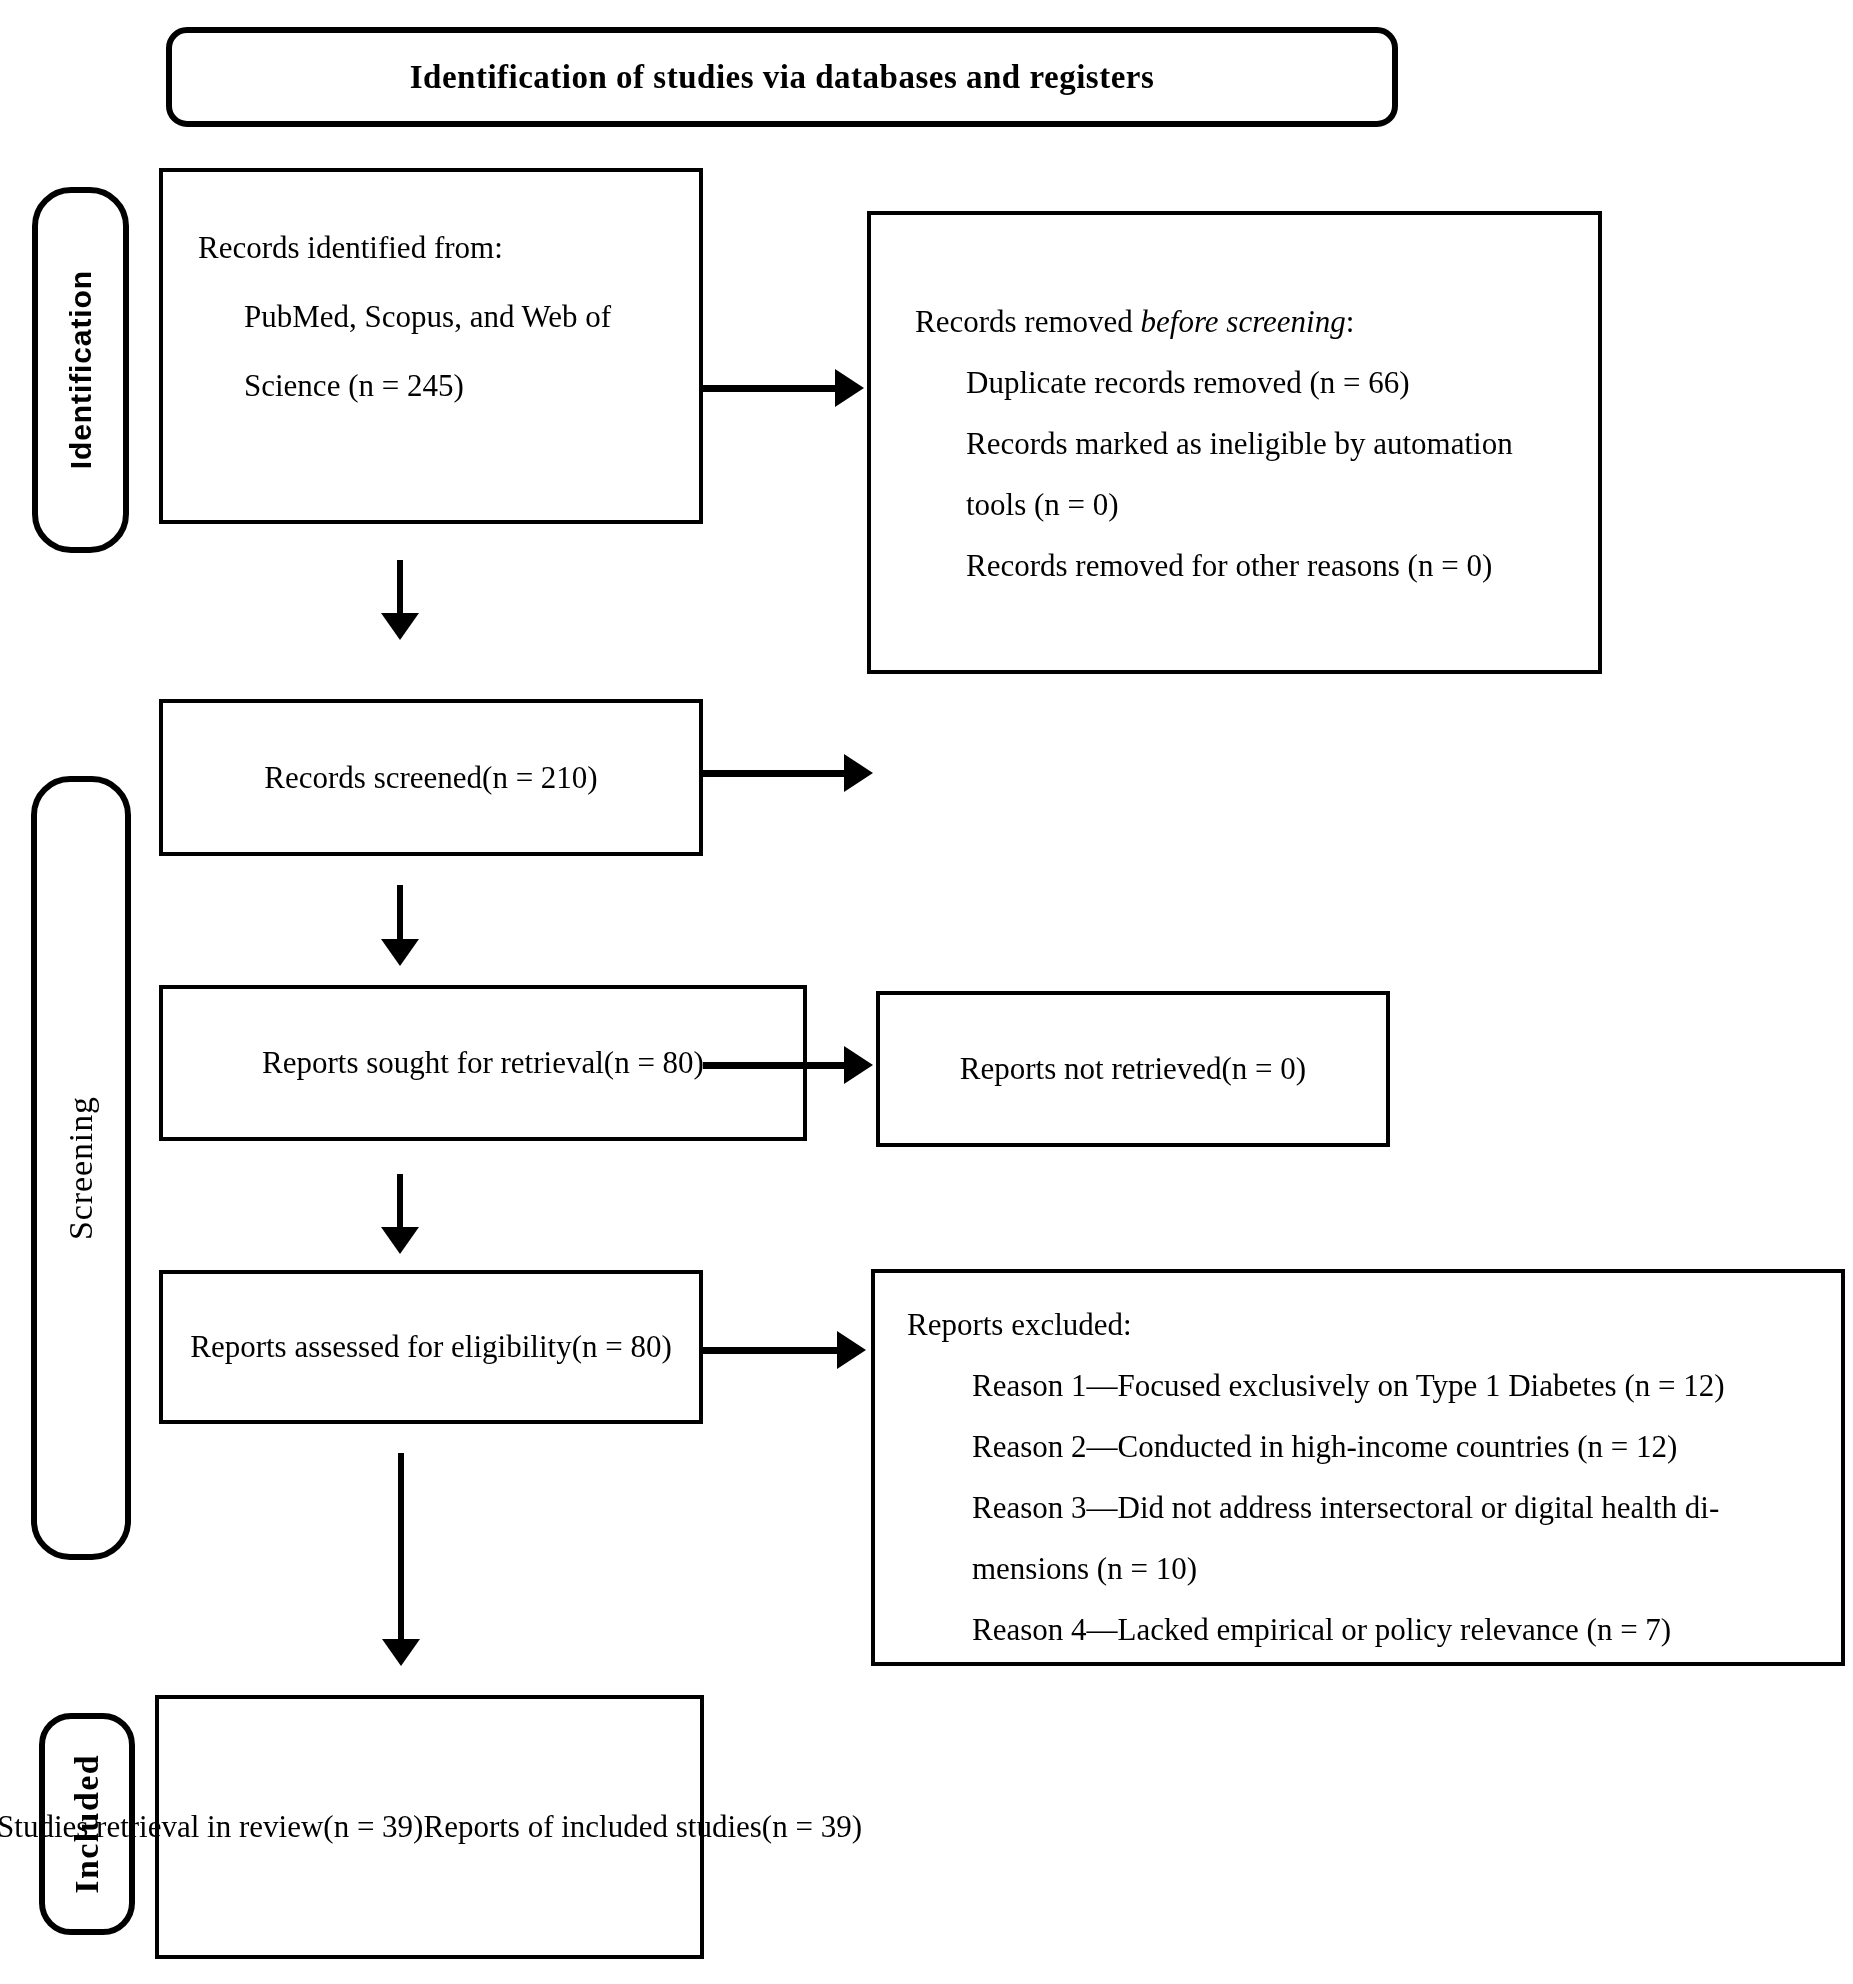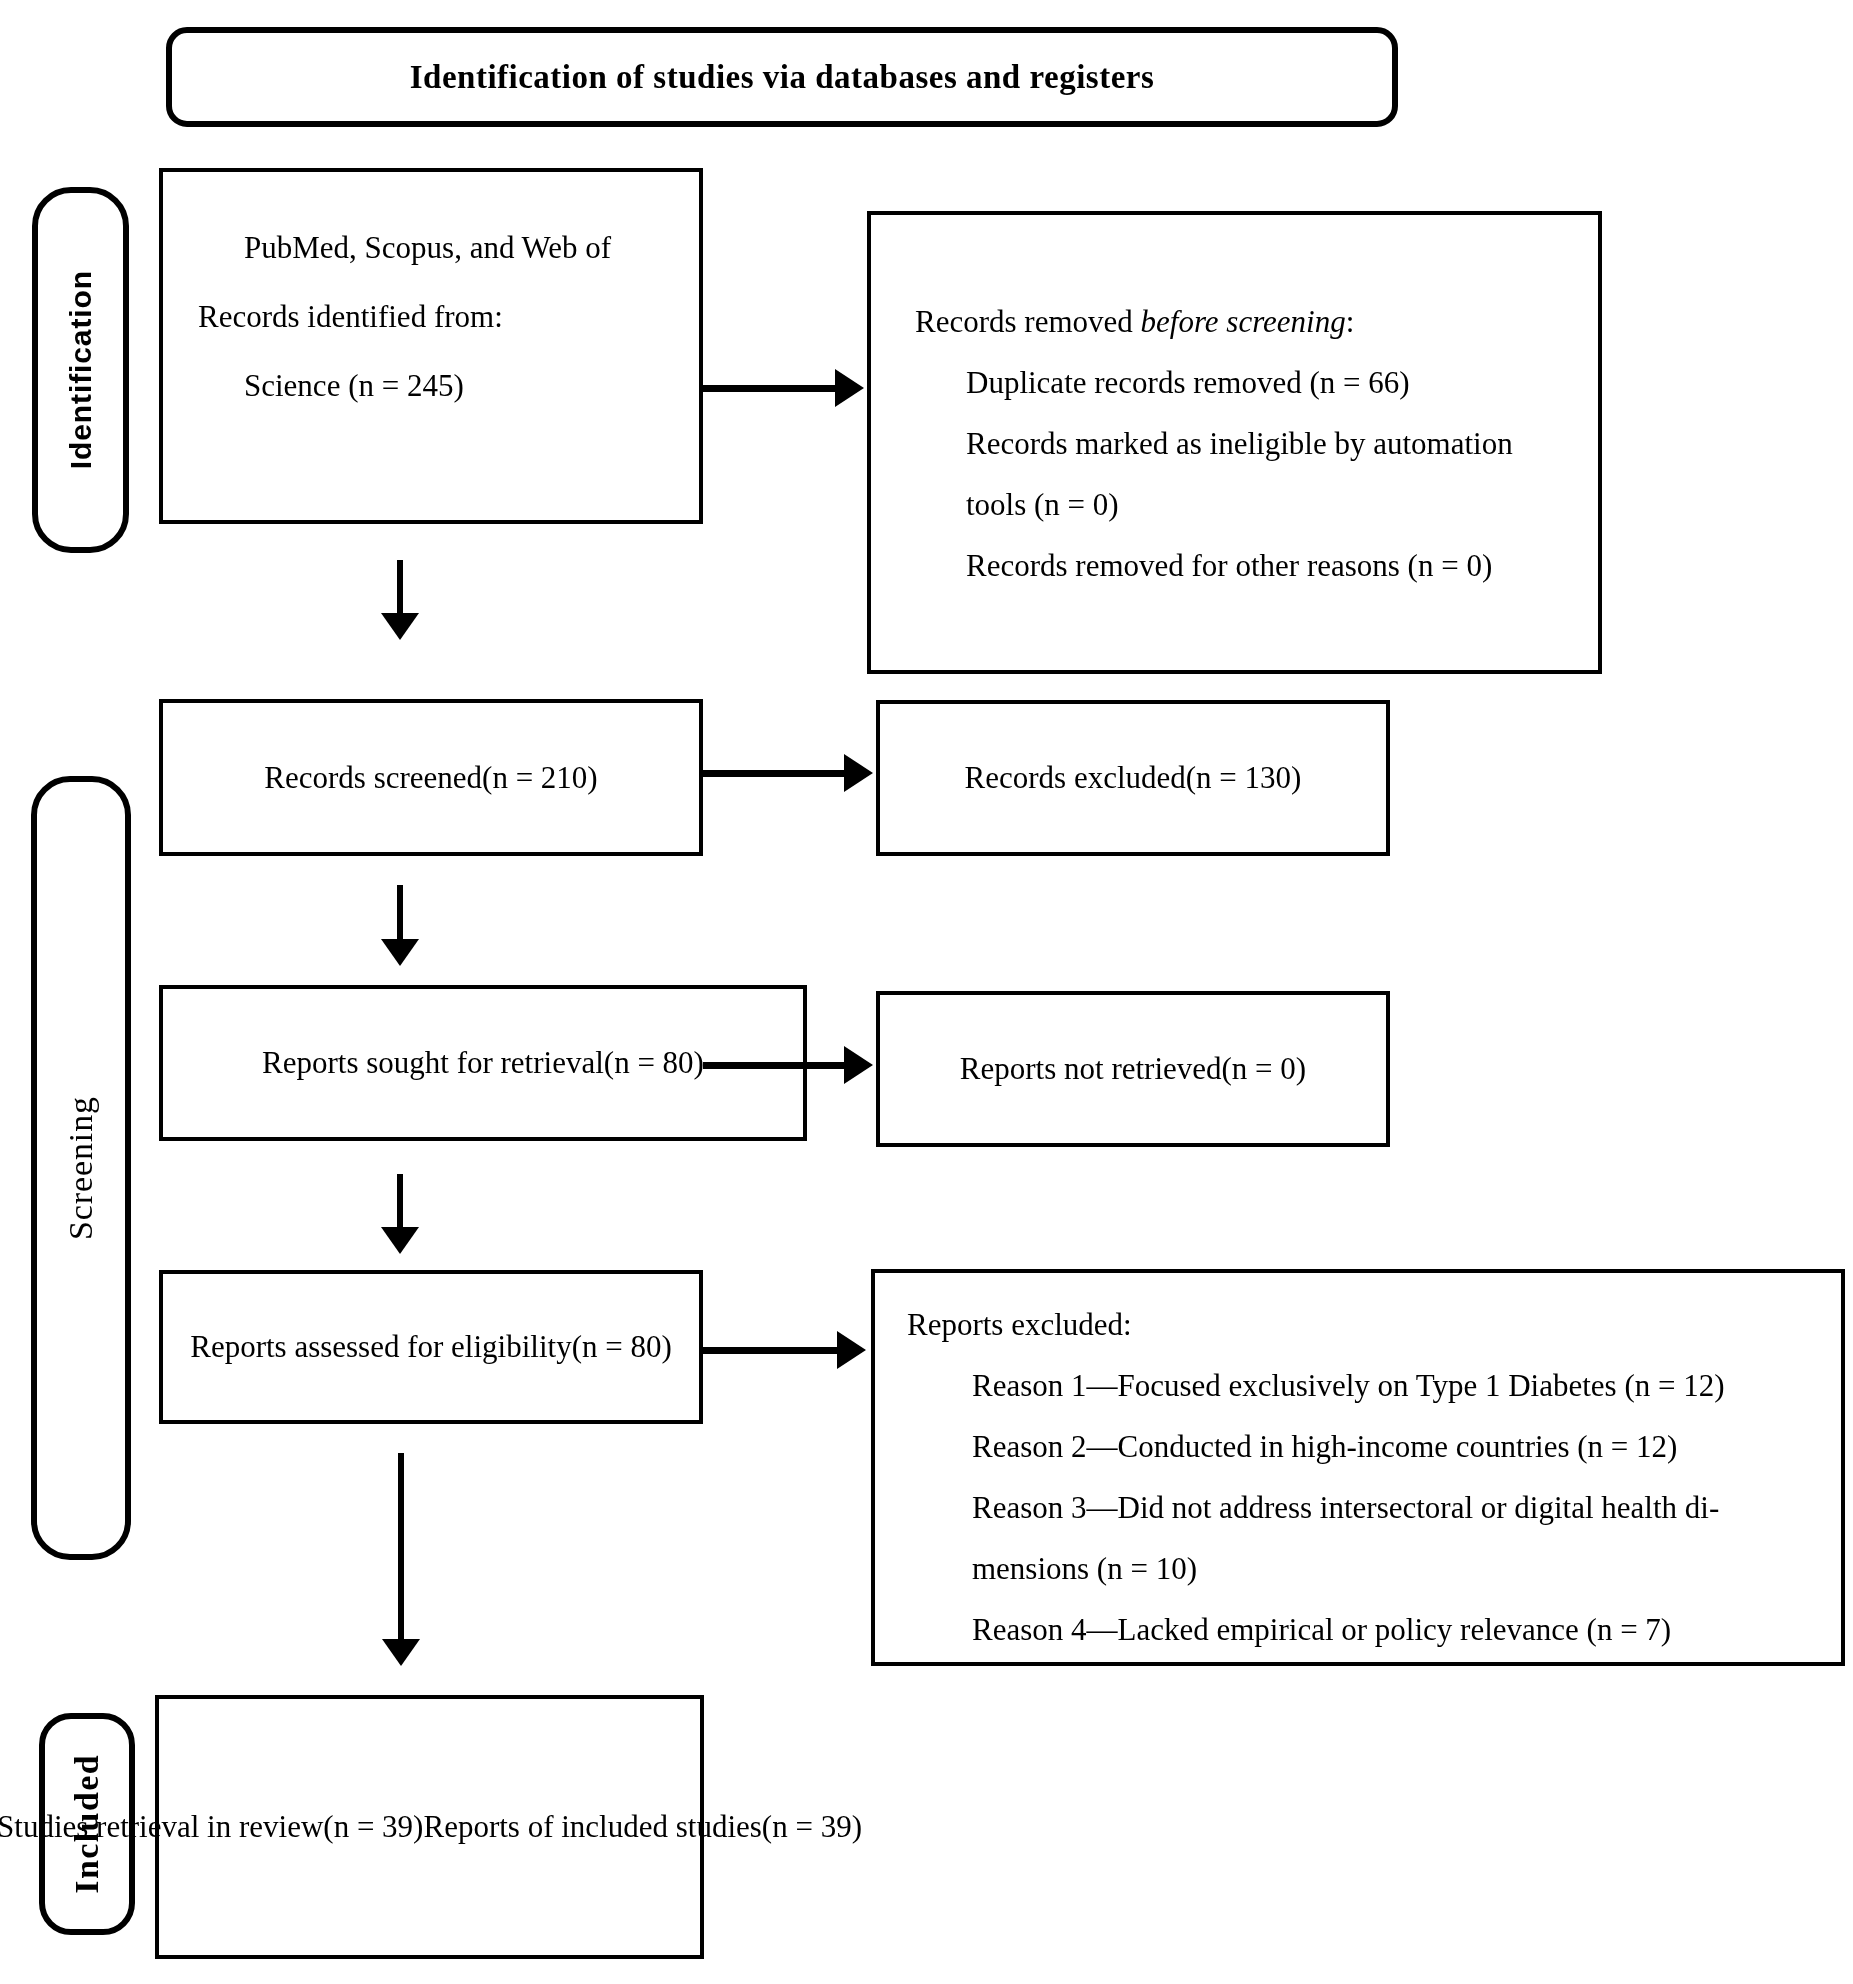--- a/index.html
+++ b/index.html
@@ -89,43 +89,39 @@
   </div>
   <div class="stage" style="left:31px;top:776px;width:100px;height:784px;">
     <span class="vtext stage-scr-label">Screening</span>
   </div>
   <div class="stage" style="left:39px;top:1713px;width:96px;height:222px;border-radius:32px;">
     <span class="vtext stage-inc-label">Included</span>
   </div>
 
   <div class="pbox txt left-pad-box" style="left:159px;top:168px;width:544px;height:356px;">
     <div class="b1-content">
+      <div class="ln">Records identified from:</div>
       <div class="ln indent-100">PubMed, Scopus, and Web of</div>
-      <div class="ln">Records identified from:</div>
       <div class="ln indent-100">Science (n = 245)</div>
     </div>
   </div>
 
   <div class="pbox txt left-pad-box" style="left:867px;top:171px;width:735px;height:463px;margin-top:40px;">
     <div class="rb1-content">
       <div class="ln"><span>Records removed </span><span class="italic">before screening</span><span>:</span></div>
       <div class="ln indent-110">Duplicate records removed (n = 66)</div>
       <div class="ln indent-110">Records marked as ineligible by automation</div>
       <div class="ln indent-110">tools (n = 0)</div>
       <div class="ln indent-110">Records removed for other reasons (n = 0)</div>
     </div>
   </div>
 
   <div class="pbox txt center-col" style="left:159px;top:699px;width:544px;height:157px;">
     <div class="ln">Records screened</div>
     <div class="ln">(n = 210)</div>
-  </div>
-  <div class="pbox txt center-col" style="left:876px;top:700px;width:514px;height:156px;">
-    <div class="ln">Records excluded</div>
-    <div class="ln">(n = 130)</div>
   </div>
 
   <div class="pbox txt center-col" style="left:159px;top:985px;width:648px;height:156px;">
     <div class="ln">Reports sought for retrieval</div>
     <div class="ln">(n = 80)</div>
   </div>
   <div class="pbox txt center-col" style="left:876px;top:991px;width:514px;height:156px;">
     <div class="ln">Reports not retrieved</div>
     <div class="ln">(n = 0)</div>
   </div>

